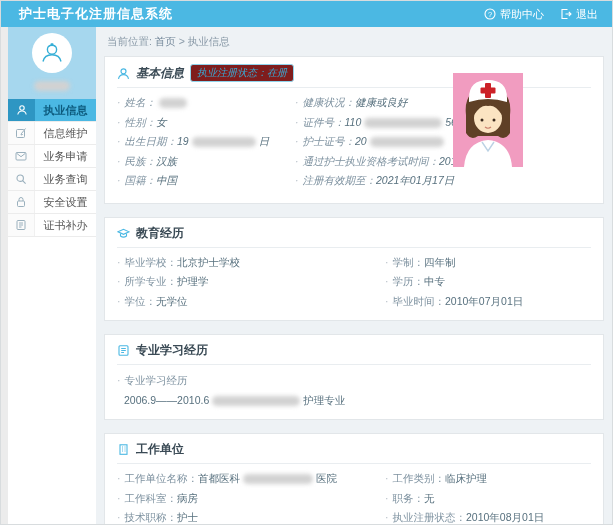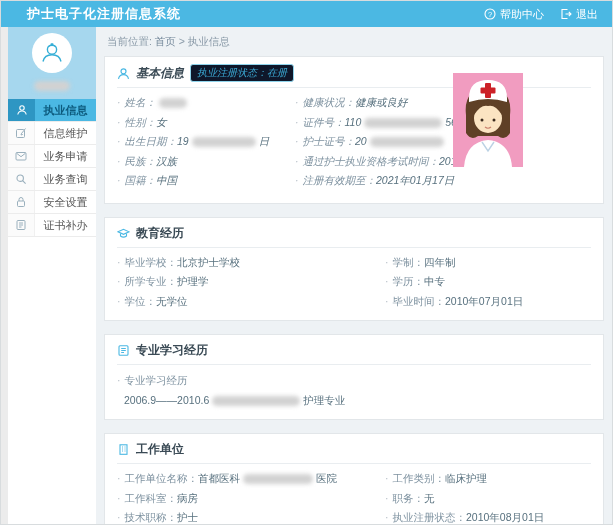--- a/index.html
+++ b/index.html
@@ -2,21 +2,21 @@
 <html><head>
 <meta charset="utf-8">
 <style>
   * { margin:0; padding:0; box-sizing:border-box; }
   html,body { background:#fff; }
   body { font-family:"Liberation Sans","DejaVu Sans",sans-serif; }
   .app { width:613px; height:525px; overflow:hidden; background:#eef2f5; border:1px solid #d8dcde; display:flex; flex-direction:column; }
 
   
   .hdr { height:26px; flex:0 0 26px; background:#4bb8e3; display:flex; align-items:center; color:#fff; }
-  .hdr-title { font-size:13px; font-weight:bold; padding-left:26px; letter-spacing:1px; }
+  .hdr-title { font-size:13px; font-weight:bold; padding-left:18px; letter-spacing:1px; }
   .hdr-right { margin-left:auto; display:flex; align-items:center; gap:16px; padding-right:14px; font-size:11px; }
   .hdr-link { display:flex; align-items:center; gap:4px; cursor:pointer; }
   .hdr-link svg { display:block; }
 
   
   .row { flex:1; display:flex; min-height:0; }
   .lstrip { flex:0 0 7px; background:#ececec; }
 
   
   .side { flex:0 0 88px; display:flex; flex-direction:column; background:#fff; }
@@ -31,21 +31,21 @@
   .side-fill { flex:1; background:#fff; }
 
   
   .main { flex:1; min-width:0; overflow:hidden; padding-top:5px; }
   .crumb { font-size:10.5px; color:#8a9aa8; margin:3px 4px 7px 11px; }
   .crumb a { color:#74889a; text-decoration:none; cursor:pointer; }
   .panel { position:relative; background:#fff; border:1px solid #e2e6e9; margin:0 8px 13px 8px; padding:7px 12px 9px 12px; }
   .p-hd { display:flex; align-items:center; gap:6px; padding-bottom:5px; border-bottom:1px solid #e9edf0; margin-bottom:5px; }
   .p-hd svg { display:block; }
   .p-title { font-size:12px; font-weight:bold; color:#3a4a55; }
-  .badge { font-size:10px; color:#3aa6d0; background:#0f172a; border:1px solid #8fd4ec; border-radius:3px; padding:1px 6px; }
+  .badge { font-size:10px; color:#3aa6d0; background:#7f1d1d; border:1px solid #8fd4ec; border-radius:3px; padding:1px 6px; }
 
   .grid { display:grid; font-size:10.5px; line-height:19.5px; white-space:nowrap; }
   .grid.basic { grid-template-columns:178px 1fr; width:calc(100% - 138px); }
   .grid.wide { grid-template-columns:268px 1fr; }
   .field::before, .sub::before { content:"·"; color:#b3bcc4; margin-right:4px; }
   .lab { color:#7e92a0; }
   .val { color:#57707e; }
   .blur { display:inline-block; height:10px; width:40px; background:#d2d2d2; border-radius:6px; filter:blur(2px); vertical-align:middle; margin:0 3px; }
   .sub { font-size:10.5px; line-height:20px; }
   .line { font-size:10.5px; line-height:20px; padding-left:7px; color:#57707e; }

